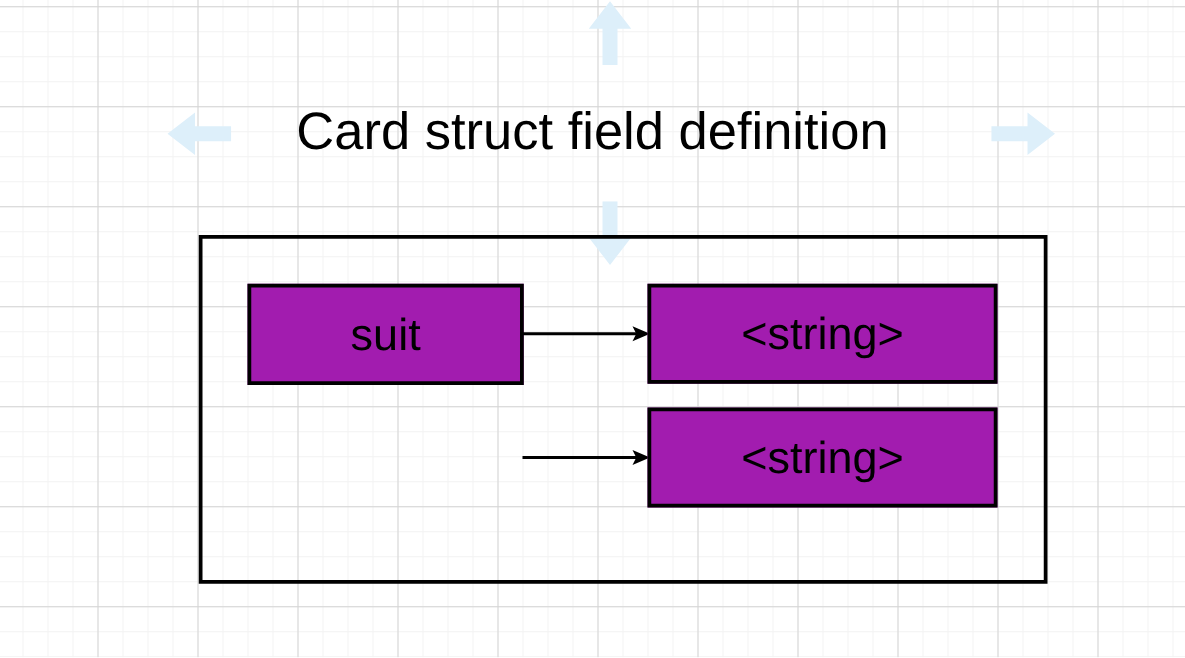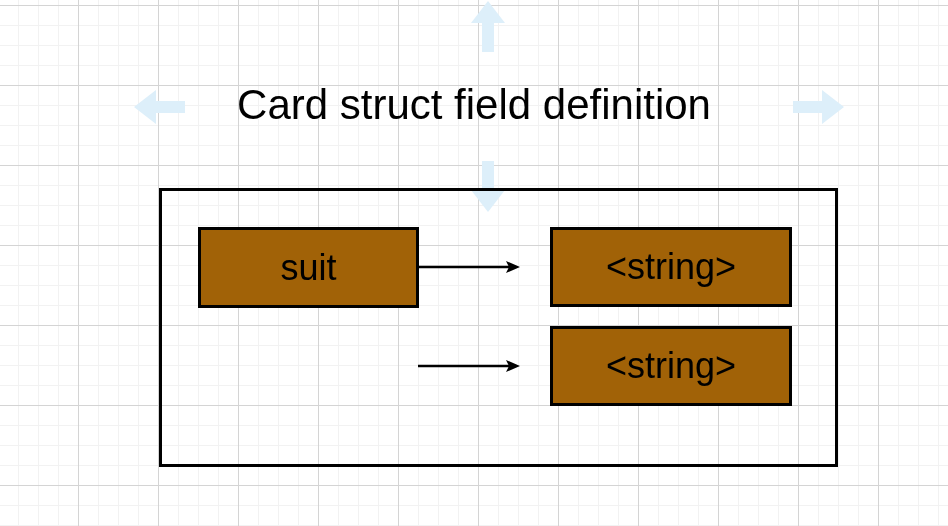--- a/index.html
+++ b/index.html
@@ -54,30 +54,30 @@
     width: 673px;
     height: 273px;
     border: 3px solid #000000;
     box-sizing: content-box;
     background: transparent;
   }
   .field-box {
     position: absolute;
     border: 3px solid #000000;
     box-sizing: border-box;
-    background: #a16207;
+    background: #a21caf;
     display: flex;
     align-items: center;
     justify-content: center;
     font-size: 36px;
     color: #000000;
     white-space: nowrap;
   }
   .name-box { left: 198px; width: 221px; height: 81px; }
-  .type-box { left: 518px; width: 242px; height: 80px; margin-left: 32px; }
+  .type-box { left: 518px; width: 280px; height: 80px; }
   .row1 { top: 227px; }
   .row2 { top: 326px; }
   .connector {
     position: absolute;
     left: 416px;
     width: 106px;
     height: 20px;
   }
   .connector.c1 { top: 257px; }
   .connector.c2 { top: 356px; }

